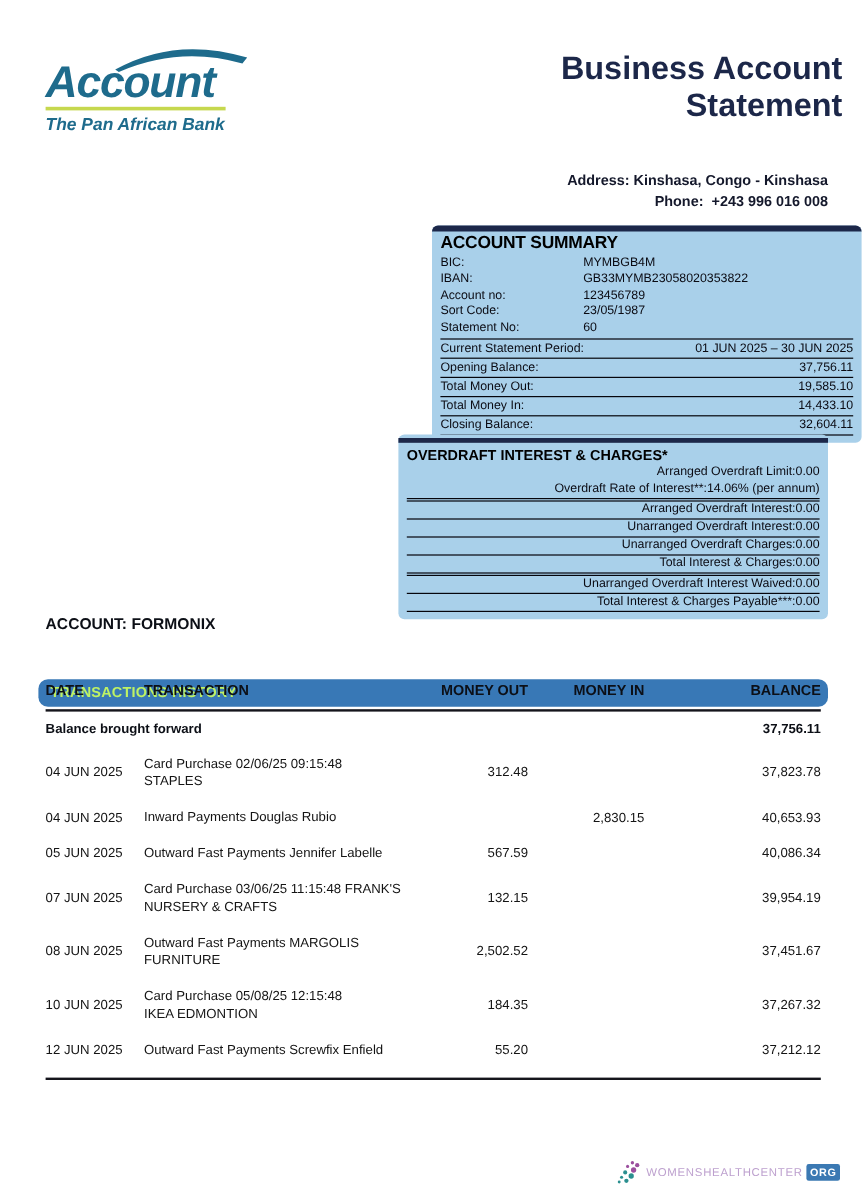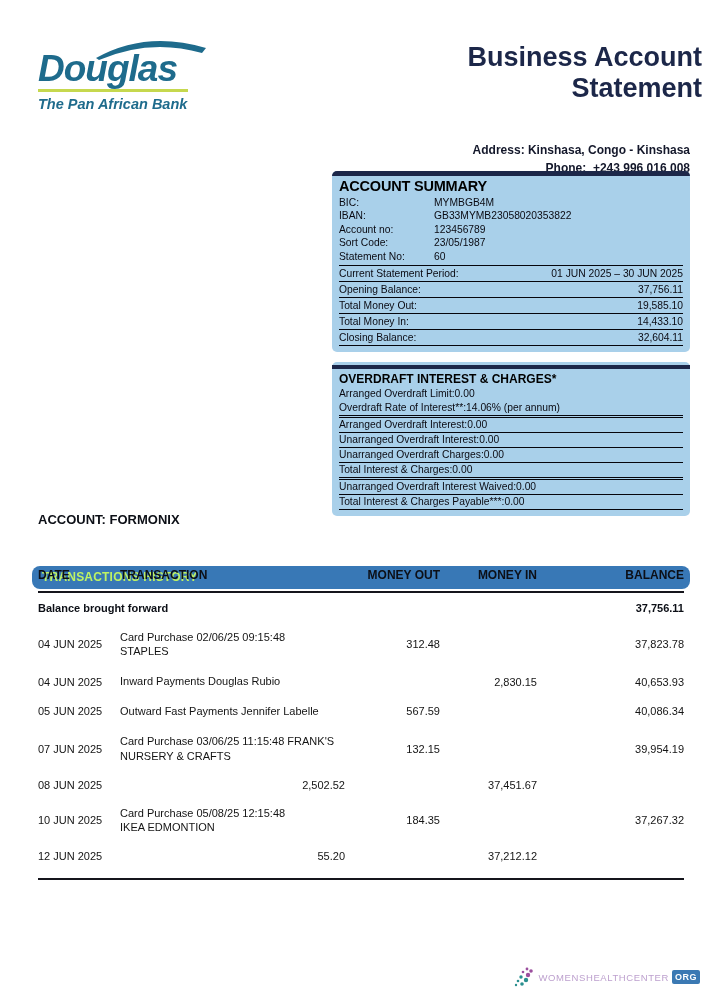--- a/index.html
+++ b/index.html
@@ -21,36 +21,36 @@
 
   
   .doc-title { position:absolute; top:42px; right:18px; text-align:right;
                font-weight:700; font-size:27px; line-height:1.15; color:var(--navy,#1c2749); }
   .contact { position:absolute; top:141px; right:30px; text-align:right;
              font-weight:700; font-size:12px; line-height:1.5; color:#14182b; }
 
   
   .blue-box { position:absolute; left:332px; width:358px;
               background:var(--summary-bg,#a9d0ea); border-radius:5px; padding-bottom:6px; }
-  .summary-box { top:171px; }
+  .summary-box { top:188px;margin-left:28px; }
   .overdraft-box { top:362px; padding-top:3px; }
   .box-topbar { height:4.5px; background:var(--navy,#1c2749); }
   .summary-box .box-topbar { border-radius:5px 5px 0 0; }
   .box-inner { padding:1px 7px 0 7px; }
   .box-title { font-weight:700; font-size:14.5px; color:#000; letter-spacing:-0.2px; padding:1px 0 2px 0; }
   .box-title-sm { font-weight:700; font-size:12px; color:#000; padding:2px 0 1px 0; }
 
   .info-row { display:flex; font-size:10.3px; line-height:1.32; color:#0a0a12; }
-  .info-row .lbl { width:95px; flex:none; }
+  .info-row .lbl { width:119px; flex:none; }
 
   .kv-row { display:flex; justify-content:space-between; font-size:10.3px;
             color:#0a0a12; padding:2px 0; border-top:1.4px solid #05050c; }
   .kv-rows .kv-row:last-of-type { border-bottom:1.4px solid #05050c;gap:16px; }
 
-  .od-row { display:flex; justify-content:flex-start; font-size:10.3px;
+  .od-row { display:flex; justify-content:flex-end; font-size:10.3px;
             color:#0a0a12; padding:1.5px 0; border-top:1.4px solid #05050c; }
   .od-rows .od-row:nth-child(1), .od-rows .od-row:nth-child(2) { border-top:none; }
   .od-rows .od-row:nth-child(3), .od-rows .od-row:nth-child(7) { border-top:3px double #05050c; }
   .od-rows .od-row:last-of-type { border-bottom:1.4px solid #05050c; }
 
   
   .company { position:absolute; left:38px; top:230px; width:280px;
              font-weight:700; font-size:12px; line-height:1.32; color:#0c0f16; }
   .company .line { margin-bottom:17px; }
   .company .line:last-child { margin-bottom:0; }
@@ -82,21 +82,21 @@
 </style>
 </head>
 <body style="--brand-teal: #1e6b8c; --brand-lime: #c6d84e; --navy: #1c2749; --summary-bg: #a9d0ea; --banner-blue: #3878b6; --watermark-purple: #bda0ce; --watermark-badge-blue: #3b79b3;">
 
 <div class="page">
 
   <div class="logo">
     <svg class="logo-swoosh" viewBox="0 0 118 24">
       <path d="M2,22 Q52,-6 112,12 L108,17 Q56,2 5,24 Z" fill="#1e6b8c"></path>
     </svg>
-    <div class="brand">Douglas</div>
+    <div class="brand">Account</div>
     <div class="brand-underline"></div>
     <div class="tagline">The Pan African Bank</div>
   </div>
 
   <div class="doc-title" style="width:280px;">Business Account Statement</div>
   <div class="contact">
     <div>Address: Kinshasa, Congo - Kinshasa</div>
     <div style="white-space:pre;">Phone:  +243 996 016 008</div>
   </div>
 
@@ -265,36 +265,39 @@
           <div class="date">07 JUN 2025</div>
           <div class="desc">Card Purchase 03/06/25 11:15:48 FRANK'S
 NURSERY &amp; CRAFTS</div>
           <div class="num">132.15</div>
           <div class="num"></div>
           <div class="num">39,954.19</div>
         </div>
 
         <div class="t-grid t-row">
           <div class="date">08 JUN 2025</div>
+          <div class="desc">Outward Fast Payments MARGOLIS
+FURNITURE</div>
           <div class="num">2,502.52</div>
           <div class="num"></div>
           <div class="num">37,451.67</div>
         </div>
 
         <div class="t-grid t-row">
           <div class="date">10 JUN 2025</div>
           <div class="desc">Card Purchase 05/08/25 12:15:48
 IKEA EDMONTION</div>
           <div class="num">184.35</div>
           <div class="num"></div>
           <div class="num">37,267.32</div>
         </div>
 
         <div class="t-grid t-row">
           <div class="date">12 JUN 2025</div>
+          <div class="desc">Outward Fast Payments Screwfix Enfield</div>
           <div class="num">55.20</div>
           <div class="num"></div>
           <div class="num">37,212.12</div>
         </div>
 
     </div>
 
     <div class="t-bottom-line"></div>
   </div>
 

